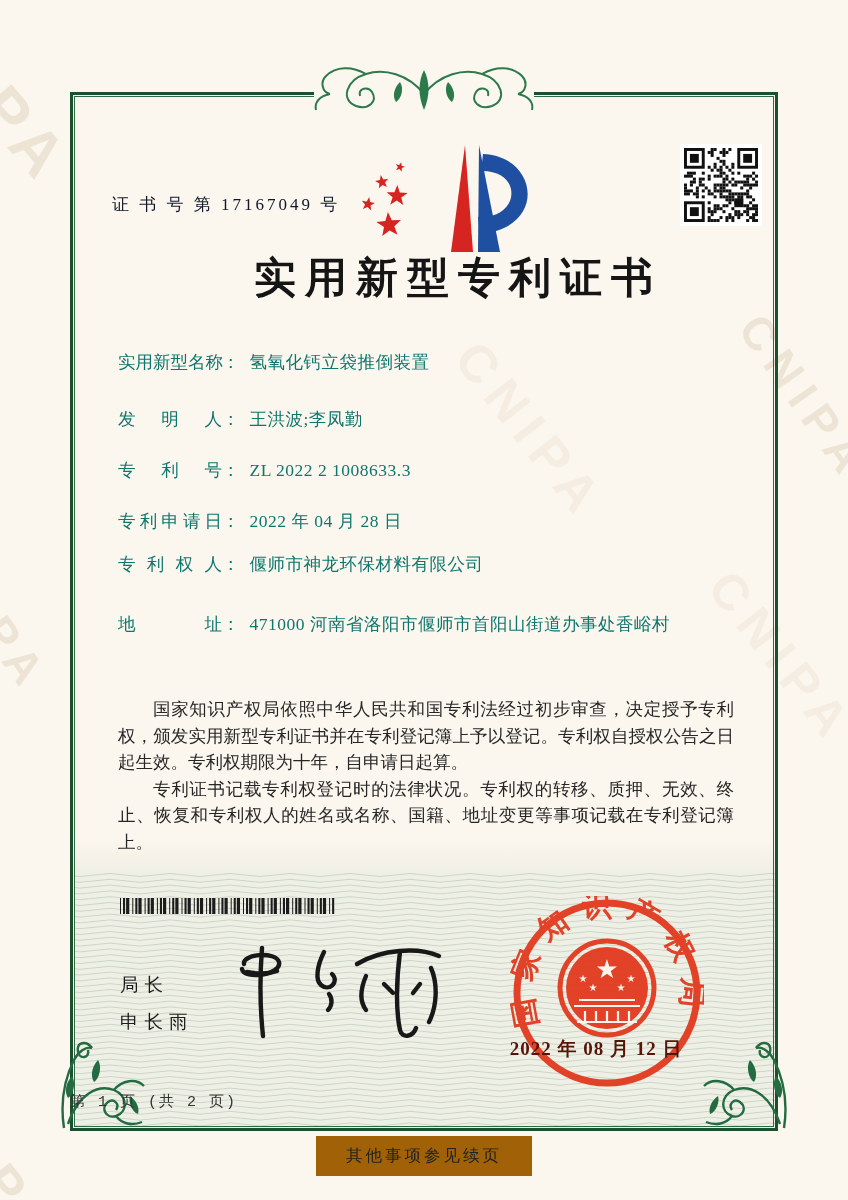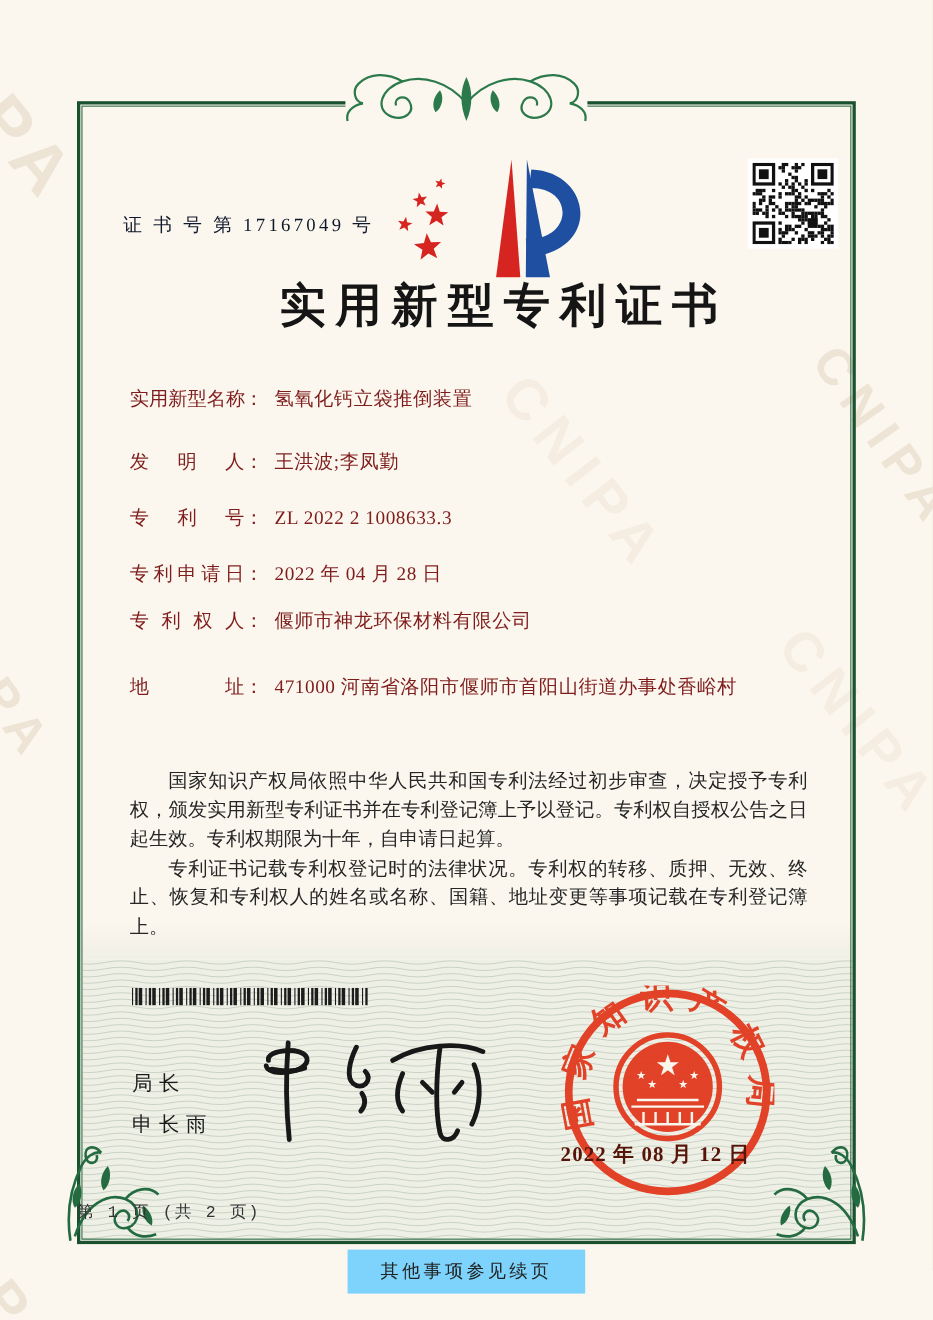--- a/index.html
+++ b/index.html
@@ -25,21 +25,21 @@
 
   .certno{position:absolute;left:112px;top:148px;font-size:17px;color:#0f172a;letter-spacing:3px;margin-top:45px;}
 
   .logo{position:absolute;left:352px;top:140px;width:188px;height:118px;}
   .qr{position:absolute;left:680px;top:144px;width:82px;height:82px;background:#fff;}
   .qr svg{position:absolute;left:4px;top:4px;}
 
   .title{position:absolute;left:70px;top:250px;width:776px;text-align:center;
          font-size:42px;font-weight:bold;color:#151515;letter-spacing:9px;}
 
-  .frow{position:absolute;left:118px;font-size:17.5px;color:#7f1d1d;white-space:nowrap;}
+  .frow{position:absolute;left:118px;font-size:17.5px;color:#0f766e;white-space:nowrap;}
   .flabel{display:inline-block;width:104px;text-align:justify;text-align-last:justify;vertical-align:top;}
   .fcolon{display:inline-block;margin-right:10px;}
   .fvalue{letter-spacing:0.5px;}
   .pair2{position:absolute;left:314px;top:0;}
 
   .paras{position:absolute;left:118px;top:696px;width:616px;font-size:17.5px;
          color:#262626;line-height:26.5px;text-align:justify;}
   .paras p{margin:0;text-indent:2em;}
 
   
@@ -55,21 +55,21 @@
   .signature{position:absolute;left:232px;top:932px;width:225px;height:120px;}
 
   .seal{position:absolute;left:510px;top:896px;width:194px;height:194px;opacity:.95;}
   .seal-date{position:absolute;left:508px;top:1036px;width:176px;text-align:center;
              font-size:19px;font-weight:bold;color:#571509;letter-spacing:1px;white-space:nowrap;}
 
   .pageinfo{position:absolute;left:70px;top:1092px;width:708px;text-align:left;
             font-size:15px;color:#333;letter-spacing:2px;font-family:Liberation Mono, monospace;}
 
   .contnote{position:absolute;left:50%;top:1136px;transform:translateX(-50%);
-            background:#7dd3fc;padding:9px 30px;font-size:16.5px;color:#222;letter-spacing:3px;white-space:nowrap;}
+            background:#a16207;padding:9px 30px;font-size:16.5px;color:#222;letter-spacing:3px;white-space:nowrap;}
 </style>
 </head>
 <body>
 
 <div class="page">
 
   <div class="wm" style="left:-70px;top:-36px;font-size:64px;transform:rotate(50deg);">CNIPA</div>
   <div class="wm" style="left:772px;top:304px;font-size:46px;transform:rotate(55deg);">CNIPA</div>
   <div class="wm faint" style="left:490px;top:330px;font-size:52px;transform:rotate(52deg);">CNIPA</div>
   <div class="wm" style="left:-48px;top:516px;font-size:46px;transform:rotate(55deg);">CNIPA</div>

